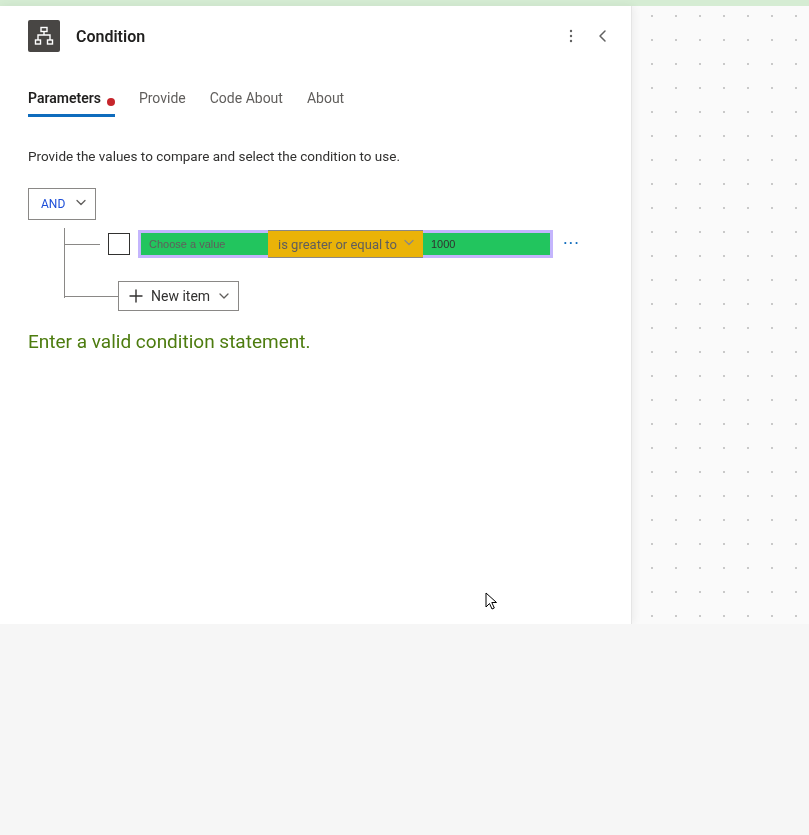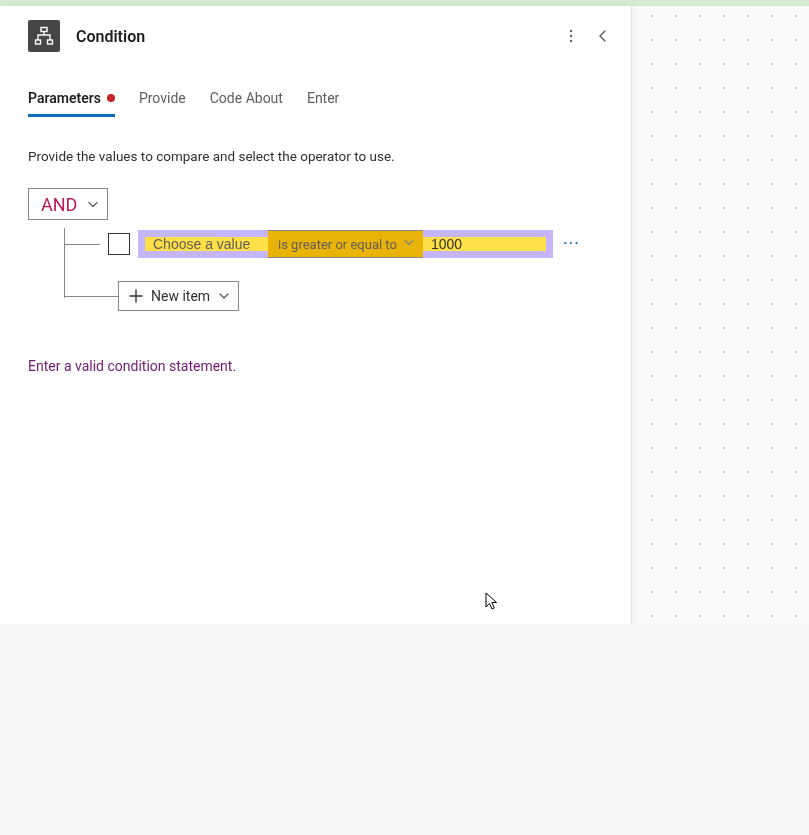--- a/index.html
+++ b/index.html
@@ -86,20 +86,21 @@
     color: #605e5c;
     cursor: pointer;
     position: relative;
     display: flex;
     align-items: center;
     gap: 6px;
   }
   .tab.active {
     color: #201f1e;
     font-weight: 600;
+    align-items: flex-end;
   }
   .tab.active::after {
     content: "";
     position: absolute;
     left: 0; right: 0; bottom: -1px;
     height: 3px;
     background: #0f6cbd;
   }
   .tab .dot {
     width: 8px; height: 8px; border-radius: 50%; background: #c6252b; display: inline-block;
@@ -118,22 +119,22 @@
     font-size: 13.5px;
     color: #323130;
   }
 
   .expr-builder { margin-top: 24px; }
   .logic-select {
     border: 1px solid #8a8886;
     background: #fff;
     height: 32px;
     padding: 0 30px 0 12px;
-    font-size: 18px;
-    color: #be185d;
+    font-size: 12px;
+    color: #1d4ed8;
     display: inline-flex;
     align-items: center;
     position: relative;
     cursor: pointer;
   }
   .chev {
     position: absolute; right: 8px; top: 50%; transform: translateY(-50%);
     color: #605e5c;
   }
 
@@ -165,24 +166,24 @@
   .chk {
     width: 22px; height: 22px;
     border: 1px solid #323130;
     background: #fff;
     margin: 0 8px;
     cursor: pointer;
     flex-shrink: 0;
   }
 
   .val-input {
-    border: 7px solid #c4b5fd;
+    border: 3px solid #c4b5fd;
     height: 28px;
-    background: #fde047;
-    font-size: 14px;
+    background: #22c55e;
+    font-size: 11px;
     color: #323130;
     padding: 0 8px;
     outline: none;
   }
   .val-input::placeholder { color: #605e5c; }
 
   .operand-left { width: 130px; border-right: 0; }
   .operator {
     height: 28px;
     background: #eab308;
@@ -215,23 +216,23 @@
     display: inline-flex; align-items: center; gap: 8px;
     font-size: 14px;
     color: #323130;
     position: relative;
     cursor: pointer;
   }
   .new-item-btn svg { display: block; }
   .new-item-btn .chev { right: 8px; }
 
   .error-msg {
-    color: #701a75;
-    font-size: 14px;
-    margin-top: 46px;
+    color: #4d7c0f;
+    font-size: 19px;
+    margin-top: 18px;
   }
 
   .cursor-arrow {
     position: absolute;
     left: 485px; top: 592px;
     color: #000;
     pointer-events: none;
   }
 </style>
 </head>
@@ -272,26 +273,26 @@
         <span>Parameters</span>
         <span class="dot"></span>
       </div>
       <div class="tab">
         <span>Provide</span>
       </div>
       <div class="tab">
         <span>Code About</span>
       </div>
       <div class="tab">
-        <span>Enter</span>
+        <span>About</span>
       </div>
     </div>
 
     <div class="body">
-      <div class="field-desc">Provide the values to compare and select the operator to use.</div>
+      <div class="field-desc">Provide the values to compare and select the condition to use.</div>
 
       <div class="expr-builder">
         <div class="logic-select">
           <span>AND</span>
           <span class="chev">
             <svg width="12" height="12" viewBox="0 0 12 12">
                 <path d="M2 4 L6 8 L10 4" stroke="#605e5c" stroke-width="1.3" fill="none" stroke-linecap="round" stroke-linejoin="round"></path>
               </svg>
           </span>
         </div>

